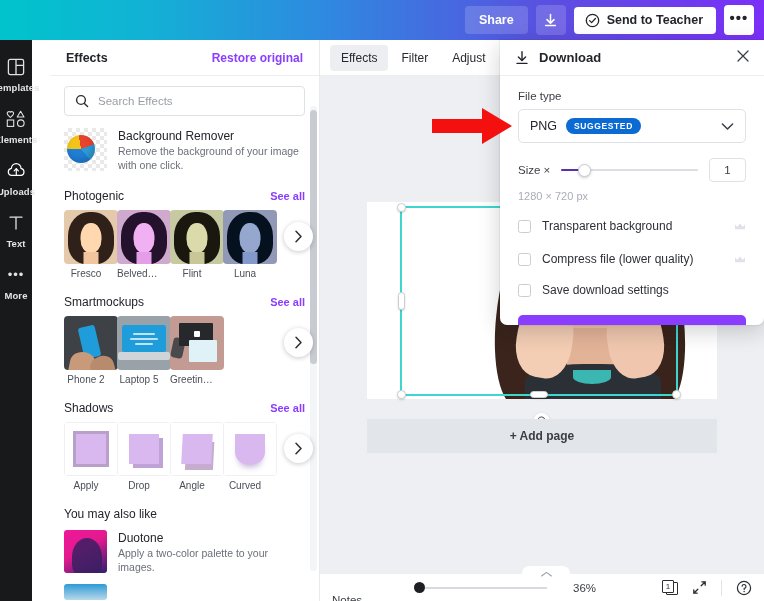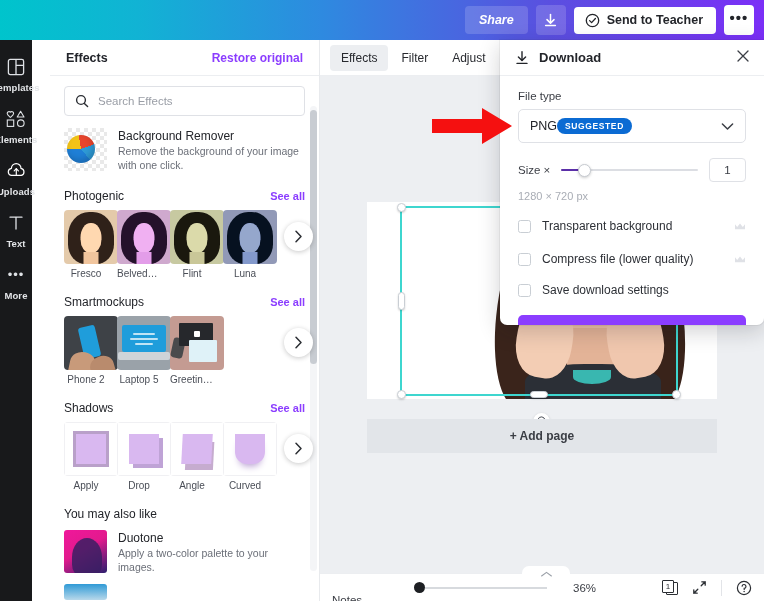--- a/index.html
+++ b/index.html
@@ -20,21 +20,21 @@
   .tb-left{ display:flex; align-items:center; gap:0px; padding-left:12px; }
   .tb-chevron{ width:20px; height:20px; display:flex; align-items:center; justify-content:center; opacity:.95; }
   .tb-item{
     font-size:12.5px; font-weight:bold; color:#ffffff;
     padding:7px 11px; border-radius:4px; letter-spacing:.1px; white-space:nowrap;
   }
   .tb-undo{ display:flex; align-items:center; justify-content:center; padding:4px 10px; }
   .tb-right{ margin-left:auto; display:flex; align-items:center; gap:8px; padding-right:10px; }
   .btn-share{
     font-size:12.5px; font-weight:bold; color:#fff;
-    background:rgba(255,255,255,0.16); border-radius:4px; padding:7px 14px;font-style:italic;
+    background:rgba(255,255,255,0.16); border-radius:4px; padding:7px 14px;
   }
   .btn-dl{
     width:30px; height:30px; border-radius:4px; background:rgba(255,255,255,0.16);
     display:flex; align-items:center; justify-content:center;
   }
   .btn-teacher{
     background:#ffffff; color:#23252a; border-radius:4px;
     display:flex; align-items:center; gap:7px; padding:6px 13px 6px 11px;
     font-size:12.5px; font-weight:bold; white-space:nowrap;
   }
@@ -276,21 +276,21 @@
   .dl-head{
     height:36px; display:flex; align-items:center; gap:9px; padding:0 14px;
     border-bottom:1px solid #eceef1;
   }
   .dl-title{ font-size:13px; color:#23252a; font-weight:bold; }
   .dl-x{ margin-left:auto; }
   .dl-body{ padding:14px 18px 0 18px; }
   .dl-lbl{ font-size:11.5px; color:#3b3e45; margin-bottom:7px; }
   .dl-select{
     height:34px; border:1px solid #dfe1e6; border-radius:5px;
-    display:flex; align-items:center; padding:0 11px; 
+    display:flex; align-items:center; padding:0 11px; gap:9px;
   }
   .dl-sel-val{ font-size:12.5px; color:#23252a; }
   .badge{
     background:#0d6efd; background:#0b6bd3; color:#fff; font-size:8.5px; font-weight:bold;
     letter-spacing:.6px; border-radius:9px; padding:3px 8px 3px 8px;
   }
   .chev{ margin-left:auto; }
   .size-row{ display:flex; align-items:center; gap:11px; margin-top:15px; }
   .size-lbl{ font-size:11.5px; color:#3b3e45; white-space:nowrap;}
   .slider{ position:relative; flex:1; height:14px; display:flex; align-items:center;}

